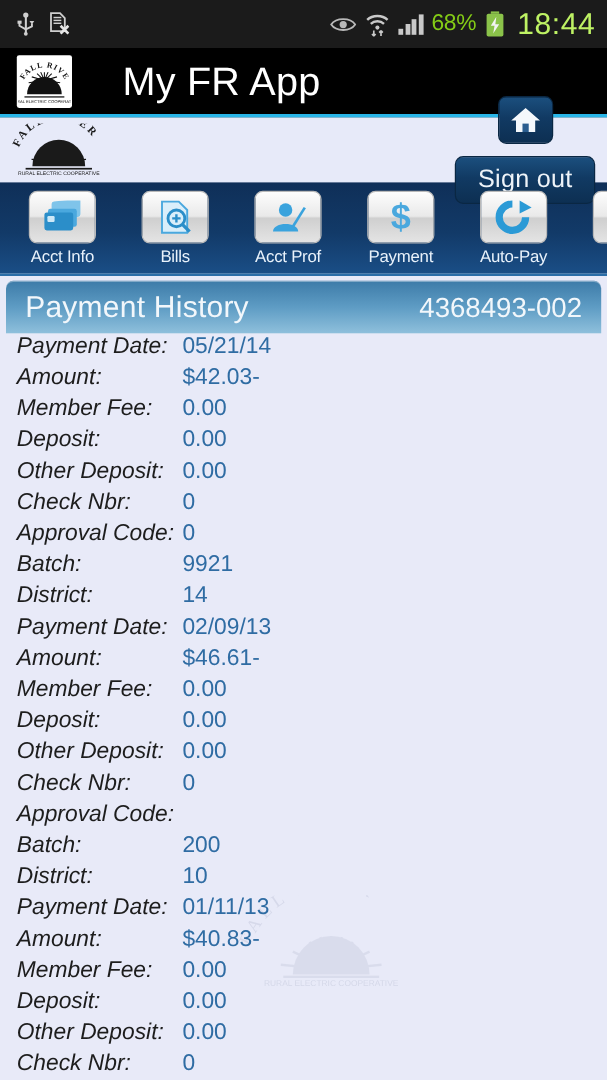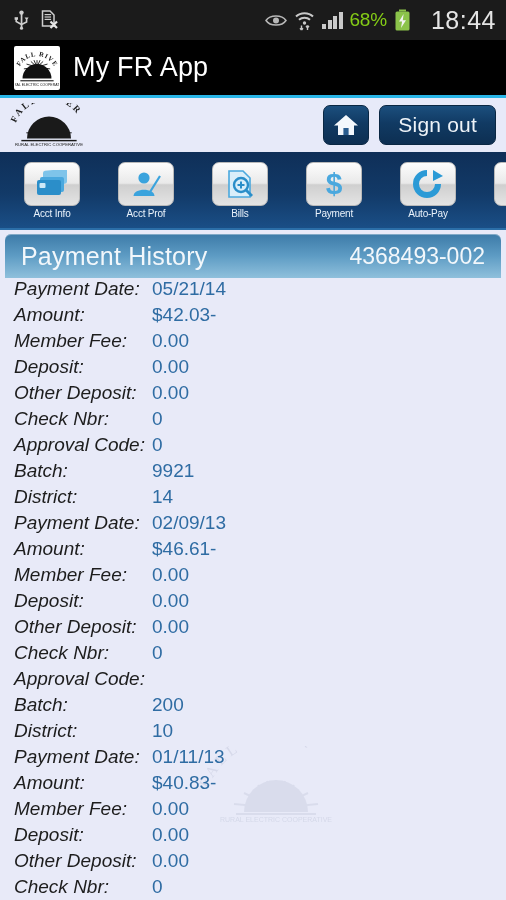--- a/index.html
+++ b/index.html
@@ -12,45 +12,45 @@
   #app { position:relative; width:506px; height:900px; overflow:hidden; }
 
   
   .statusbar {
     height:40px; background:#1b1b1b; color:#d8d8d8;
     display:flex; align-items:center; padding:0 10px 0 14px;
   }
   .sb-left { display:flex; align-items:center; gap:12px; }
   .sb-right { margin-left:auto; display:flex; align-items:center; gap:7px; }
   .sb-pct { font-size:19px; color:#84cc16; letter-spacing:-.2px; }
-  .sb-clock { font-size:25px; color:#e5e5e5; letter-spacing:.5px; margin-left:13px; }
+  .sb-clock { font-size:25px; color:#bef264; letter-spacing:.5px; margin-left:3px; }
   .sig { display:flex; align-items:flex-end; gap:1.5px; height:17px; }
   .sig i { width:4px; background:#c9c9c9; display:block; }
   .sig i:nth-child(1){height:5px}.sig i:nth-child(2){height:9px}
   .sig i:nth-child(3){height:13px}.sig i:nth-child(4){height:17px}
 
   
   .titlebar {
     height:58px; background:#000; display:flex; align-items:center;
     padding-left:14px; gap:13px;
     border-bottom:3px solid #29b6e8;
   }
   .app-logo {
     width:46px; height:44px; background:#fff; border-radius:2px;
     display:flex; align-items:center; justify-content:center; overflow:hidden;
   }
-  .app-title { color:#fff; font-size:27px; font-weight:400; letter-spacing:.2px; }
+  .app-title { color:#fff; font-size:33px; font-weight:400; letter-spacing:.2px;margin-left:29px; }
 
   
   .navbar {
     height:54px; background:#e7eaf9; display:flex; align-items:center;
     padding:0 10px 0 10px; gap:10px;
   }
   .nav-logo { width:78px; height:44px; }
-  .nav-actions { margin-left:auto; display:flex; align-items:center; gap:10px; }
+  .nav-actions { margin-left:auto; display:flex; align-items:center; gap:10px;flex-direction:column; }
   .btn-nav {
     background:linear-gradient(to bottom,#1b4f7e 0%,#113a63 45%,#0d2f52 100%);
     border:1px solid #0a2743; border-radius:7px; color:#eef3f8;
     display:flex; align-items:center; justify-content:center;
   }
   .btn-home { width:46px; height:40px; }
   .btn-signout { height:40px; padding:0 18px; font-size:21px; letter-spacing:.2px; }
 
   
   .toolbar {
@@ -60,21 +60,21 @@
     overflow:hidden; border-bottom:2px solid #2b6ea8;
   }
   .tb-item { width:72px; flex:0 0 auto; text-align:center; }
   .tb-tile {
     width:56px; height:44px; margin:0 auto 2px;
     background:linear-gradient(to bottom,#fdfdfd 0%,#e9e9e9 48%,#cfcfcf 52%,#e4e4e4 100%);
     border-radius:7px; border:1px solid #b9b9b9;
     display:flex; align-items:center; justify-content:center;
   }
   .tb-label {
-    font-size:10px; color:#e9f2fb; letter-spacing:-.2px; white-space:nowrap;
+    font-size:14px; color:#e9f2fb; letter-spacing:-.2px; white-space:nowrap;
   }
 
   
   .section-head {
     height:44px; margin:4px 5px 0; border-radius:6px 6px 0 0;
     background:linear-gradient(to bottom,#3d7ba8 0%,#5e9cc4 50%,#8fc0dc 100%);
     display:flex; align-items:center; padding:12px 16px;
     box-shadow:inset 0 1px 0 rgba(255,255,255,.35);
   }
   .section-title { color:#f2f7fb; font-size:25px; letter-spacing:.2px; }
@@ -216,39 +216,39 @@
           <rect x="6" y="7" width="24" height="15" rx="2" fill="#4aa8de"></rect>
           <rect x="3" y="10" width="24" height="15" rx="2" fill="#2b8ec9"></rect>
           <rect x="5.5" y="13" width="6" height="5" rx="1" fill="#cde8f7"></rect>
         </svg>
       </div>
       <div class="tb-label">Acct Info</div>
     </div>
 
     <div class="tb-item">
       <div class="tb-tile">
-        <svg width="32" height="28" viewBox="0 0 32 28">
-          <circle cx="14" cy="8" r="5.6" fill="#3aa3dd"></circle>
-          <path d="M3.5 26 C3.5 17.5, 24.5 17.5, 24.5 26 Z" fill="#3aa3dd"></path>
-          <path d="M20 22 L30 6" stroke="#3aa3dd" stroke-width="2.2"></path>
-        </svg>
-      </div>
-      <div class="tb-label">Acct Prof</div>
-    </div>
-
-    <div class="tb-item">
-      <div class="tb-tile">
         <svg width="30" height="30" viewBox="0 0 30 30">
           <path d="M4 2 H18 L25 9 V28 H4 Z" fill="#d9eefa" stroke="#4aa8de" stroke-width="1.6"></path>
           <circle cx="16" cy="16" r="7" fill="none" stroke="#2b8ec9" stroke-width="2.4"></circle>
           <path d="M16 12.5 V19.5 M12.5 16 H19.5" stroke="#2b8ec9" stroke-width="2"></path>
           <path d="M21 21 L27 27" stroke="#2b8ec9" stroke-width="2.8"></path>
         </svg>
       </div>
       <div class="tb-label">Bills</div>
+    </div>
+
+    <div class="tb-item">
+      <div class="tb-tile">
+        <svg width="32" height="28" viewBox="0 0 32 28">
+          <circle cx="14" cy="8" r="5.6" fill="#3aa3dd"></circle>
+          <path d="M3.5 26 C3.5 17.5, 24.5 17.5, 24.5 26 Z" fill="#3aa3dd"></path>
+          <path d="M20 22 L30 6" stroke="#3aa3dd" stroke-width="2.2"></path>
+        </svg>
+      </div>
+      <div class="tb-label">Acct Prof</div>
     </div>
 
     <div class="tb-item">
       <div class="tb-tile">
         <svg width="26" height="32" viewBox="0 0 26 32">
           <text x="13" y="26" font-size="30" font-weight="bold" text-anchor="middle" font-family="Liberation Sans, sans-serif" fill="#4aa8de">$</text>
         </svg>
       </div>
       <div class="tb-label">Payment</div>
     </div>

